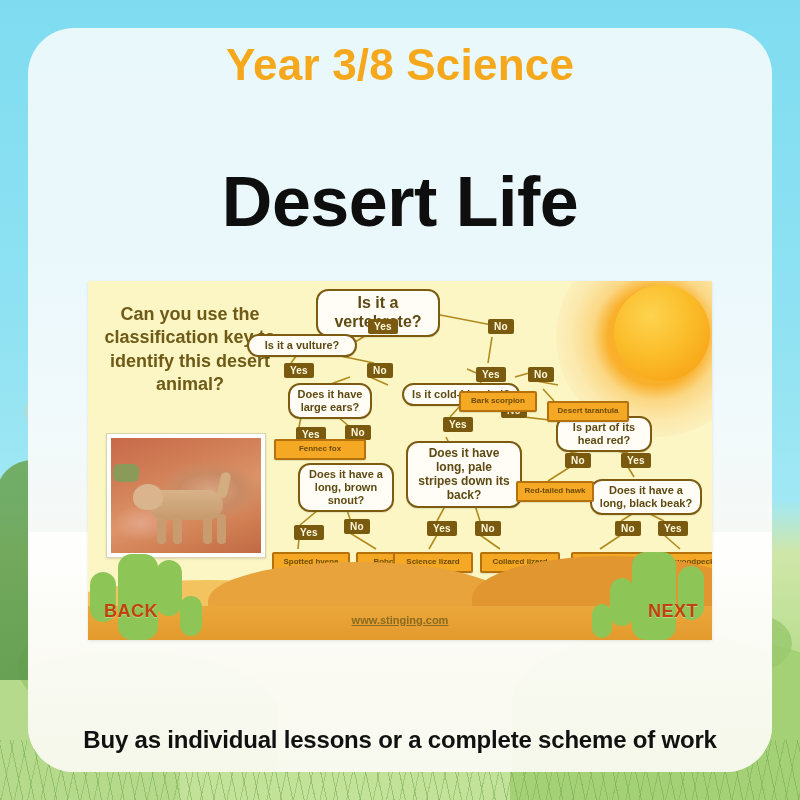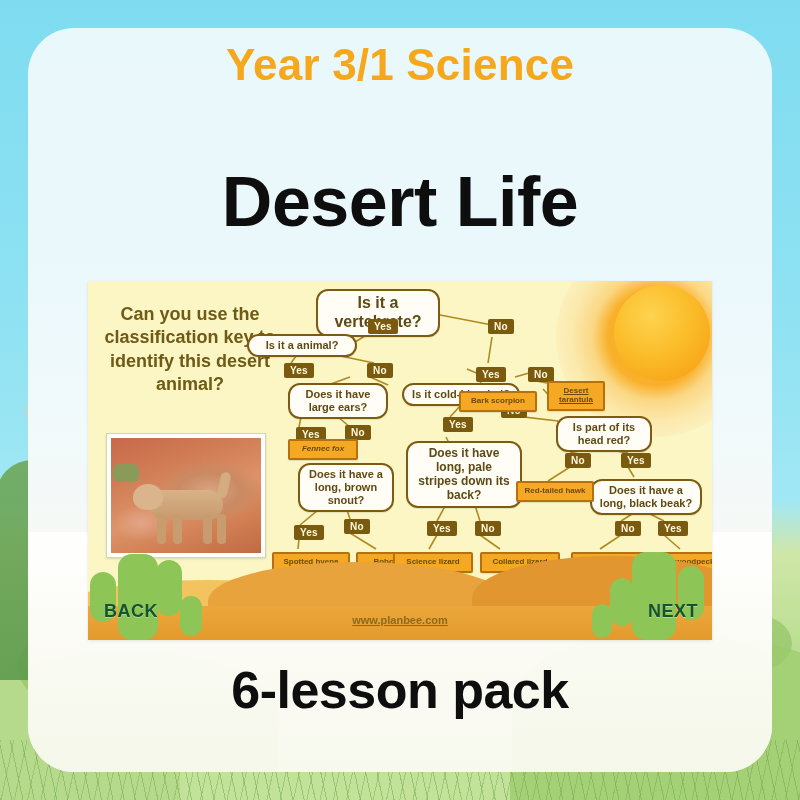--- a/index.html
+++ b/index.html
@@ -150,21 +150,21 @@
   .cactus { position: absolute; }
   .cactus .pad {
     position: absolute; background: #8dc556; border-radius: 14px;
   }
   .cl { left: 0px; bottom: 0px; width: 130px; height: 90px; }
   .cr { right: 0px; bottom: 0px; width: 130px; height: 90px; }
 
   .nav-btn {
     position: absolute; bottom: 18px;
     font-size: 18px; font-weight: 800; letter-spacing: .5px;
-    color: #14532d; text-shadow: 0 1px 0 rgba(255,255,255,.35);
+    color: #c2410c; text-shadow: 0 1px 0 rgba(255,255,255,.35);
   }
   .nav-back { left: 16px; }
   .nav-next { right: 14px; }
 
   .planbee {
     position: absolute; left: 50%; transform: translateX(-50%);
     bottom: 14px;
     font-size: 11px; font-weight: 700; color: #8a6a1e;
     text-decoration: underline;
   }
@@ -276,21 +276,21 @@
     <div class="wing"></div>
     <div class="body"></div>
   </div>
 
   <div id="card">
     <div class="card-hill ch1"></div>
     <div class="card-hill ch2"></div>
     <div class="card-landscape-veil"></div>
   </div>
 
-  <div class="eyebrow">Year 3/1 Science</div>
+  <div class="eyebrow">Year 3/8 Science</div>
   <div class="main-title">Desert Life</div>
 
   <div id="slide">
     <div class="sun-glow"></div>
     <div class="sun-core"></div>
 
     <div class="prompt">Can you use the classification key to identify this desert animal?</div>
 
     <div class="photo-frame">
       <div class="photo">
@@ -341,23 +341,23 @@
             <line x1="516" y1="168" x2="540" y2="172"></line>
             <line x1="482" y1="186" x2="460" y2="200"></line>
             <line x1="540" y1="186" x2="546" y2="196"></line>
             <line x1="552" y1="228" x2="533" y2="240"></line>
             <line x1="552" y1="228" x2="576" y2="240"></line>
             <line x1="533" y1="254" x2="512" y2="268"></line>
             <line x1="576" y1="254" x2="592" y2="268"></line>
           </g>
         </svg>
     <div class="qnode" style="left: 228px; top: 8px; width: 124px; font-size: 16px;">Is it a vertebrate?</div>
-        <div class="qnode" style="left: 159px; top: 53px; width: 110px; font-size: 11px;">Is it a animal?</div>
+        <div class="qnode" style="left: 159px; top: 53px; width: 110px; font-size: 11px;">Is it a vulture?</div>
         <div class="qnode" style="left: 314px; top: 102px; width: 118px; font-size: 11px;">Is it cold-blooded?</div>
-        <div class="qnode" style="left: 200px; top: 102px; width: 100px; font-size: 11px;">Does it have large ears?</div>
+        <div class="qnode" style="left: 200px; top: 102px; width: 84px; font-size: 11px;">Does it have large ears?</div>
         <div class="qnode" style="left: 210px; top: 182px; width: 96px; font-size: 11px;">Does it have a long, brown snout?</div>
         <div class="qnode" style="left: 318px; top: 160px; width: 116px; font-size: 12px;">Does it have long, pale stripes down its back?</div>
         <div class="qnode" style="left: 502px; top: 198px; width: 112px; font-size: 11px;">Does it have a long, black beak?</div>
         <div class="qnode" style="left: 468px; top: 135px; width: 96px; font-size: 11px;">Is part of its head red?</div>
         <div class="ynode" style="left: 280px; top: 38px;">Yes</div>
         <div class="ynode" style="left: 400px; top: 38px;">No</div>
         <div class="ynode" style="left: 196px; top: 82px;">Yes</div>
         <div class="ynode" style="left: 279px; top: 82px;">No</div>
         <div class="ynode" style="left: 388px; top: 86px;">Yes</div>
         <div class="ynode" style="left: 440px; top: 86px;">No</div>
@@ -366,23 +366,23 @@
         <div class="ynode" style="left: 355px; top: 136px;">Yes</div>
         <div class="ynode" style="left: 413px; top: 122px;">No</div>
         <div class="ynode" style="left: 477px; top: 172px;">No</div>
         <div class="ynode" style="left: 533px; top: 172px;">Yes</div>
         <div class="ynode" style="left: 206px; top: 244px;">Yes</div>
         <div class="ynode" style="left: 256px; top: 238px;">No</div>
         <div class="ynode" style="left: 339px; top: 240px;">Yes</div>
         <div class="ynode" style="left: 387px; top: 240px;">No</div>
         <div class="ynode" style="left: 527px; top: 240px;">No</div>
         <div class="ynode" style="left: 570px; top: 240px;">Yes</div>
-        <div class="anode" style="left: 200px; top: 158px; width: 70px; font-style: italic;">Fennec fox</div>
+        <div class="anode" style="left: 186px; top: 158px; width: 92px;">Fennec fox</div>
         <div class="anode" style="left: 371px; top: 110px; width: 78px;">Bark scorpion</div>
-        <div class="anode" style="left: 459px; top: 100px; width: 58px; text-decoration: underline;">Desert tarantula</div>
+        <div class="anode" style="left: 459px; top: 120px; width: 82px;">Desert tarantula</div>
         <div class="anode" style="left: 184px; top: 271px; width: 78px;">Spotted hyena</div>
         <div class="anode" style="left: 268px; top: 271px; width: 62px;">Bobcat</div>
         <div class="anode" style="left: 305px; top: 271px; width: 80px;">Science lizard</div>
         <div class="anode" style="left: 392px; top: 271px; width: 80px;">Collared lizard</div>
         <div class="anode" style="left: 428px; top: 200px; width: 78px;">Red-tailed hawk</div>
         <div class="anode" style="left: 483px; top: 271px; width: 74px;">Turkey vulture</div>
         <div class="anode" style="left: 562px; top: 271px; width: 80px;">Gila woodpecker</div>
       </div>
 
     <div class="dune d1"></div>
@@ -400,18 +400,18 @@
 
     <div class="cactus cr">
       <div class="pad" style="right:36px;bottom:0;width:44px;height:88px"></div>
       <div class="pad" style="right:8px;bottom:20px;width:26px;height:54px"></div>
       <div class="pad" style="right:78px;bottom:14px;width:24px;height:48px"></div>
       <div class="pad" style="right:100px;bottom:2px;width:20px;height:34px"></div>
     </div>
 
     <div class="nav-btn nav-back">BACK</div>
     <div class="nav-btn nav-next">NEXT</div>
-    <div class="planbee">www.planbee.com</div>
+    <div class="planbee">www.stinging.com</div>
   </div>
 
-  <div class="pack-title">6-lesson pack</div>
+  <div class="pack-sub">Buy as individual lessons or a complete scheme of work</div>
 
 </div>
 
 </body></html>

